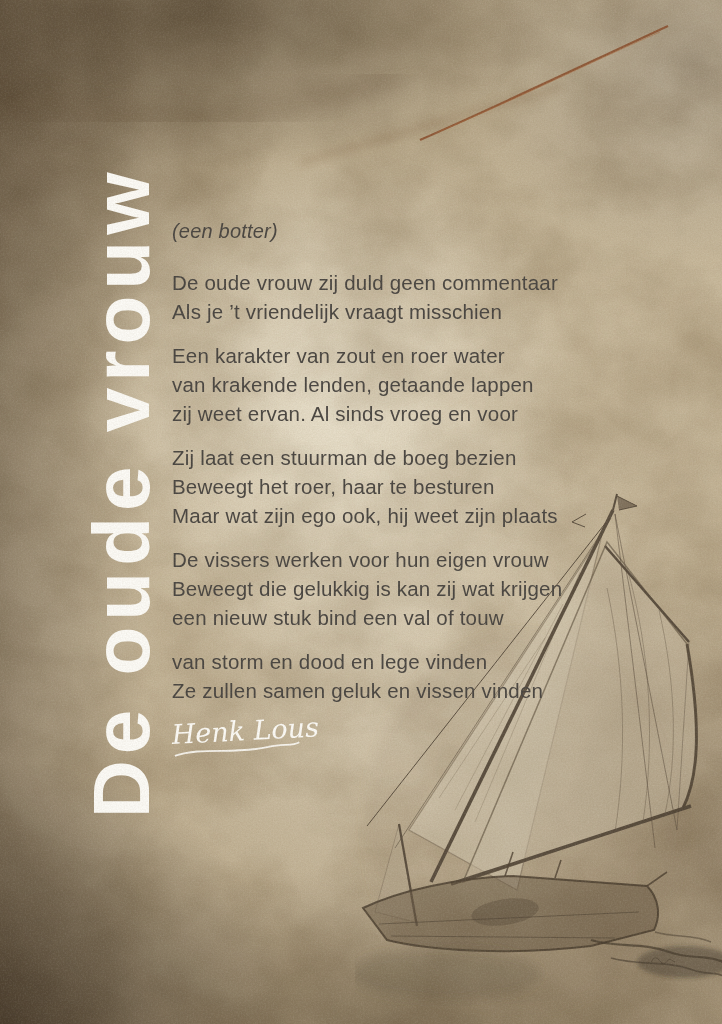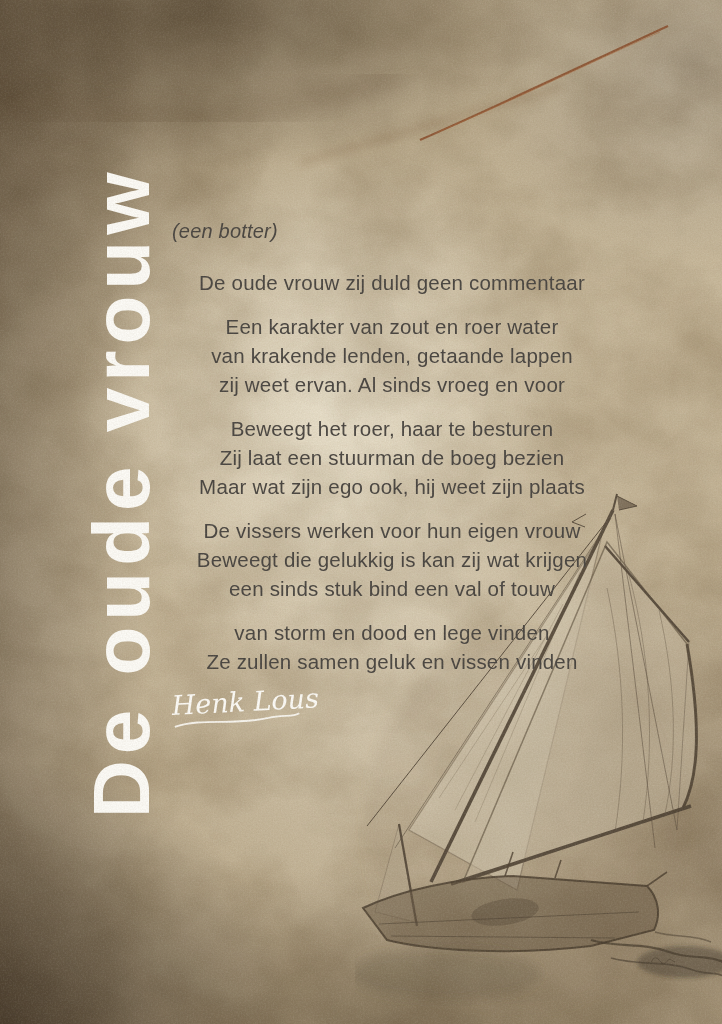--- a/index.html
+++ b/index.html
@@ -32,21 +32,21 @@
     color:#fdfcf8; white-space:nowrap;
   }
   .poem {
     position:absolute; left:172px; top:218px; width:440px;
     color:#4b4742;
   }
   .subtitle {
     font-size:20px; line-height:26px; font-style:italic; margin:0 0 24px 0;
     letter-spacing:0.2px;
   }
-  .stanza { margin:0 0 15px 0;text-align:center; }
+  .stanza { margin:0 0 15px 0; }
   .pline  { font-size:20.5px; line-height:29px; letter-spacing:0.2px; white-space:nowrap; }
   .signature {
     margin-top:12px; color:#fdfcf8;
     font-family:"DejaVu Serif", serif; font-style:italic;
     font-size:27px; line-height:30px; transform:rotate(-3deg); transform-origin:0 50%;
     width:150px;
   }
   .signature .flourish { display:block; margin-top:-4px; }
 </style>
 </head>
@@ -126,38 +126,39 @@
 
   <div class="title">
     <span>De oude vrouw</span>
   </div>
 
   <div class="poem">
     <div class="subtitle">(een botter)</div>
 
     <div class="stanza">
       <div class="pline">De oude vrouw zij duld geen commentaar</div>
+      <div class="pline">Als je ’t vriendelijk vraagt misschien</div>
     </div>
 
     <div class="stanza">
       <div class="pline">Een karakter van zout en roer water</div>
       <div class="pline">van krakende lenden, getaande lappen</div>
       <div class="pline">zij weet ervan. Al sinds vroeg en voor</div>
     </div>
 
     <div class="stanza">
+      <div class="pline">Zij laat een stuurman de boeg bezien</div>
       <div class="pline">Beweegt het roer, haar te besturen</div>
-      <div class="pline">Zij laat een stuurman de boeg bezien</div>
       <div class="pline">Maar wat zijn ego ook, hij weet zijn plaats</div>
     </div>
 
     <div class="stanza">
       <div class="pline">De vissers werken voor hun eigen vrouw</div>
       <div class="pline">Beweegt die gelukkig is kan zij wat krijgen</div>
-      <div class="pline">een sinds stuk bind een val of touw</div>
+      <div class="pline">een nieuw stuk bind een val of touw</div>
     </div>
 
     <div class="stanza">
       <div class="pline">van storm en dood en lege vinden</div>
       <div class="pline">Ze zullen samen geluk en vissen vinden</div>
     </div>
 
     <div class="signature">
       <span>Henk Lous</span>
       <svg class="flourish" width="130" height="14" xmlns="http://www.w3.org/2000/svg">

